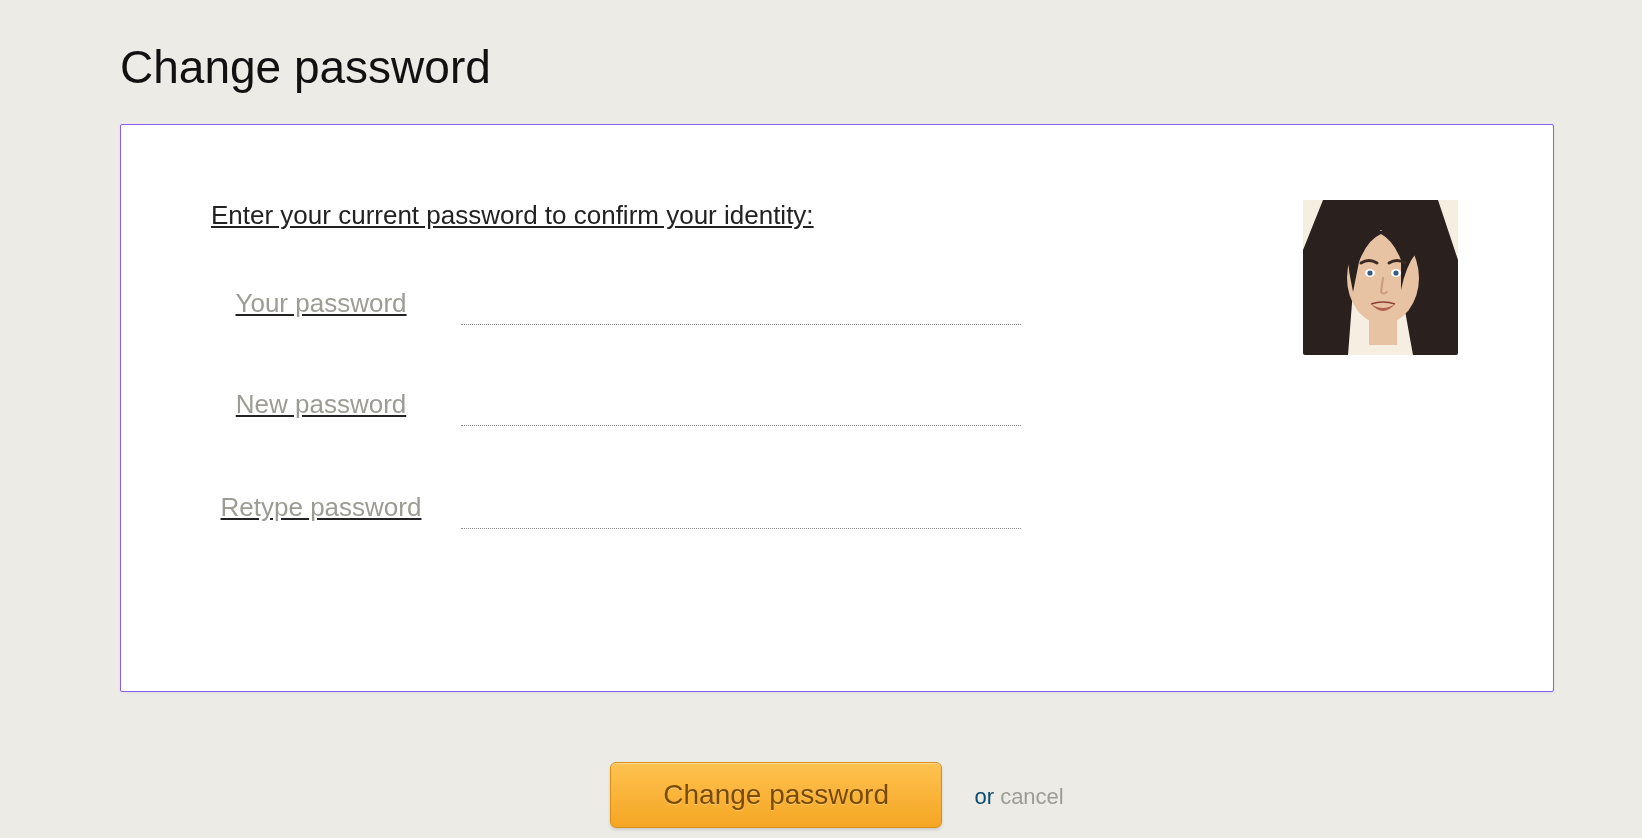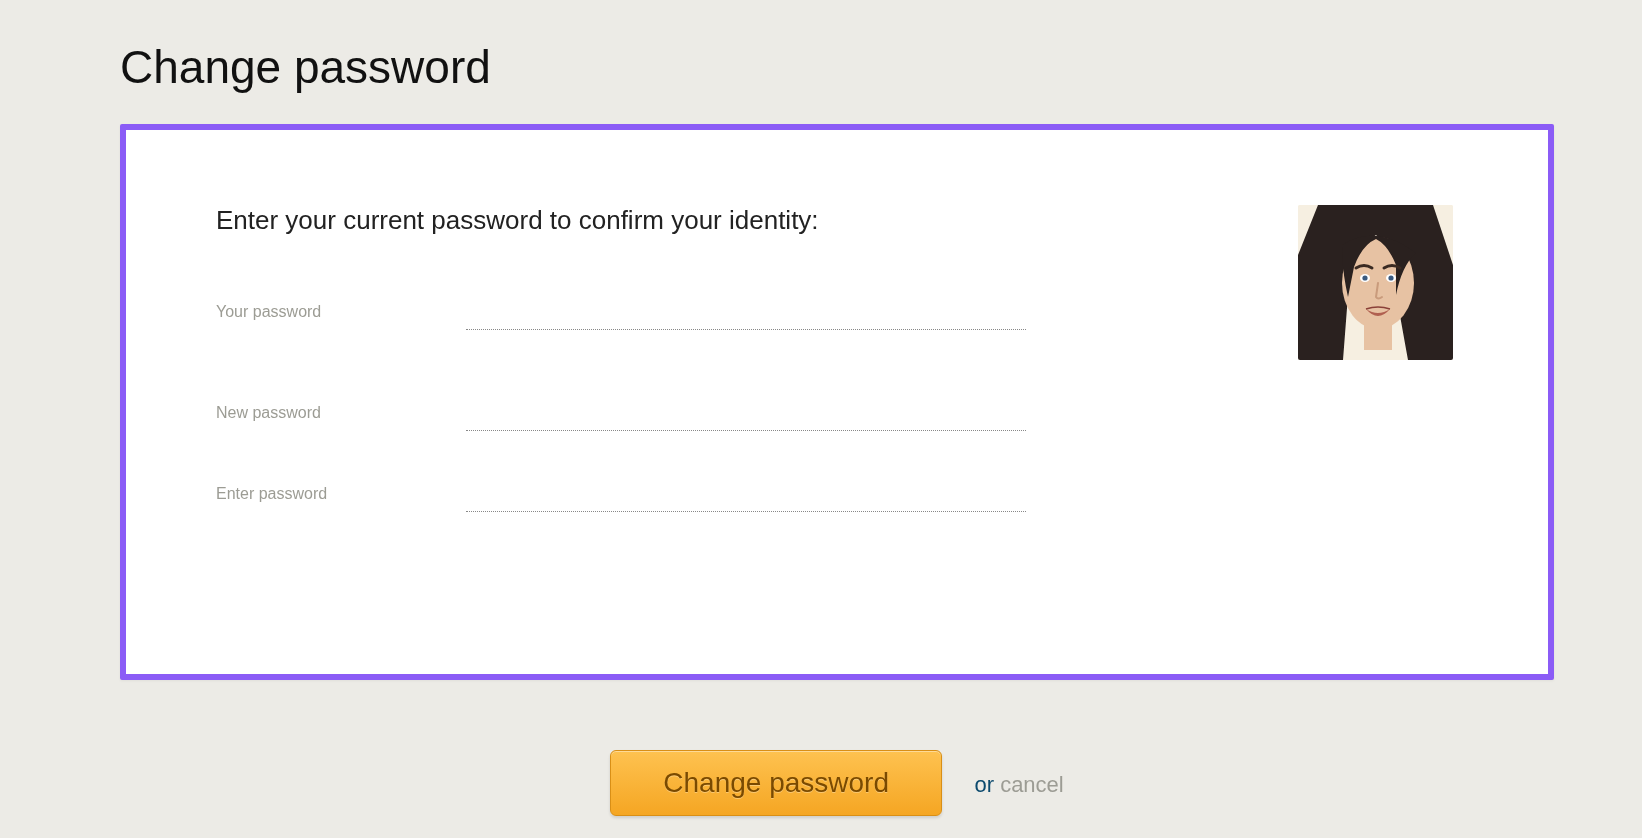--- a/index.html
+++ b/index.html
@@ -15,42 +15,43 @@
       padding: 40px 88px 0 120px;
     }
     .page-title {
       font-size: 46px;
       font-weight: 400;
       color: #111;
       margin-bottom: 30px;
     }
     .card {
       background: #fff;
-      border: 6px solid #8b5cf6;
+      border: 1px solid #8b5cf6;
       border-radius: 2px;
       box-shadow: 0 1px 3px rgba(0,0,0,0.05);
       padding: 75px 90px 100px 90px;
       position: relative;
       min-height: 480px;
+      text-decoration: underline;
     }
     .instruction {
       font-size: 26px;
       color: #222;
       margin-bottom: 55px;
     }
     .form-row {
       display: flex;
       align-items: baseline;
       margin-bottom: 62px;
     }
-    .form-row.tight { margin-bottom: 42px; }
+    .form-row.tight { margin-bottom: 64px; }
     .form-label {
       width: 250px;
-      text-align: left;
-      font-size: 16px;
+      text-align: center;
+      font-size: 26px;
       color: #9c9c94;
       padding-right: 30px;
       flex-shrink: 0;
     }
     .form-input {
       width: 560px;
       border: none;
       border-bottom: 1px dotted #888;
       background: transparent;
       font-size: 24px;
@@ -141,21 +142,21 @@
       <label class="form-label">Your password</label>
       <input type="password" class="form-input" autofocus="" value="" style="">
     </div>
 
     <div class="form-row tight">
       <label class="form-label">New password</label>
       <input type="password" class="form-input" value="" style="">
     </div>
 
     <div class="form-row">
-      <label class="form-label">Enter password</label>
+      <label class="form-label">Retype password</label>
       <input type="password" class="form-input" value="" style="">
     </div>
 
   </div>
 
   <div class="actions">
     <button class="btn-primary">Change password</button>
     <span class="or-text">or </span><a class="cancel-link">cancel</a>
   </div>
 

